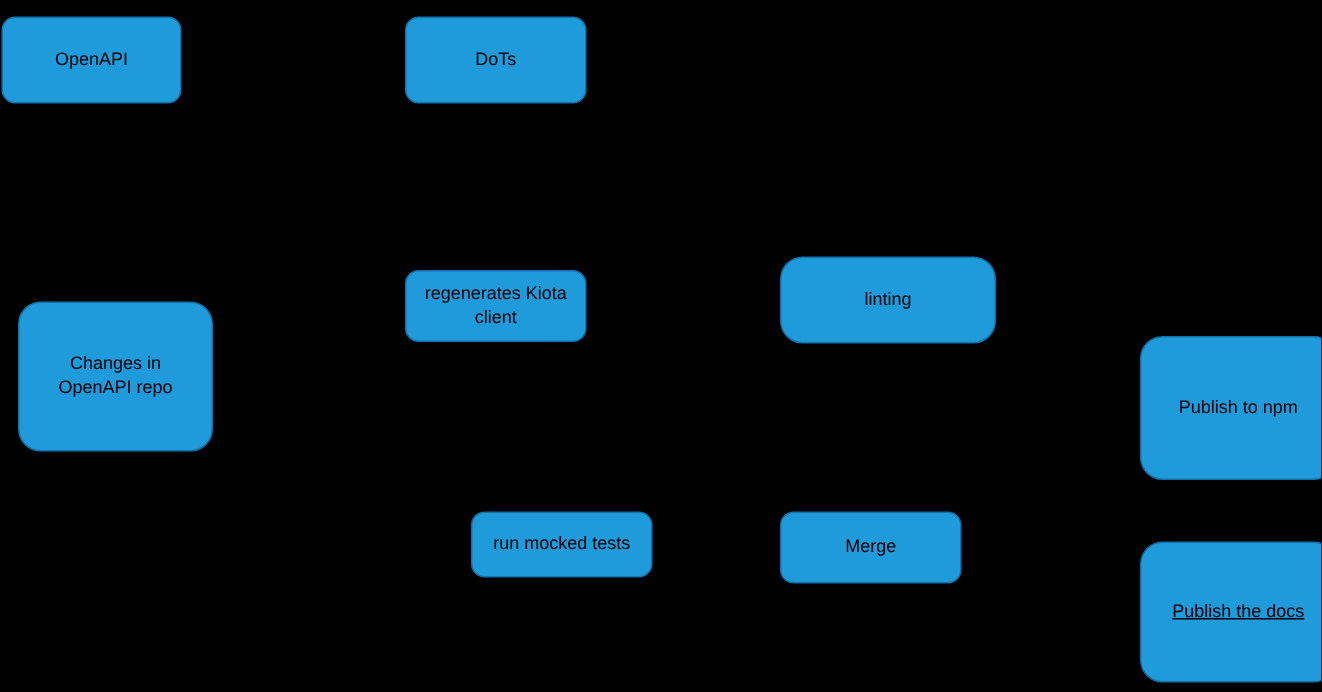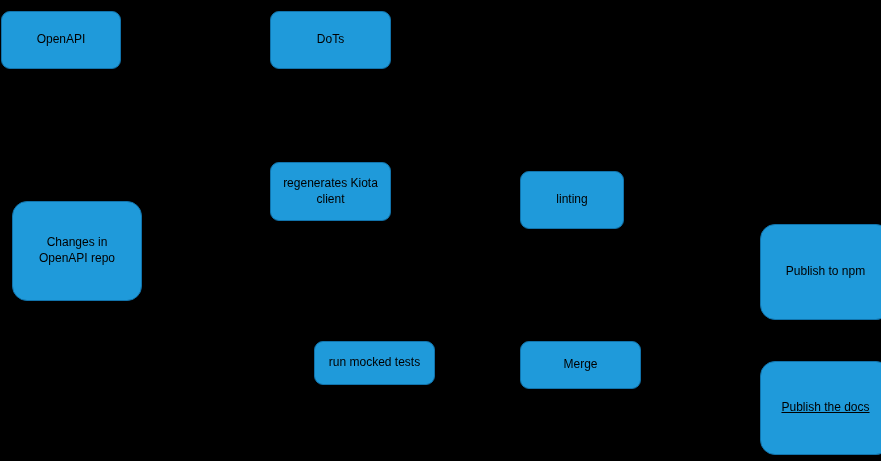--- a/index.html
+++ b/index.html
@@ -28,22 +28,22 @@
     color: #000000;
     font-size: 12px;
     line-height: 1.3;
     padding: 0 8px;
     cursor: default;
   }
   .node.large { border-radius: 15px; margin-left: 11px; }
 
   #n-openapi       { left: 1px;   top: 11px;  width: 120px; height: 58px; }
   #n-dots          { left: 270px; top: 11px;  width: 121px; height: 58px; }
-  #n-regenerates   { left: 270px; top: 162px; width: 121px; height: 59px; }
-  #n-linting       { left: 520px; top: 171px; width: 104px; height: 58px; }
+  #n-regenerates   { left: 270px; top: 180px; width: 121px; height: 48px; }
+  #n-linting       { left: 520px; top: 171px; width: 144px; height: 58px; border-radius: 15px; }
   #n-changes       { left: 1px;   top: 201px; width: 130px; height: 100px; }
   #n-publish-npm   { left: 749px; top: 224px; width: 131px; height: 96px; }
   #n-run-mocked    { left: 270px; top: 341px; width: 121px; height: 44px; margin-left: 44px; }
   #n-merge         { left: 520px; top: 341px; width: 121px; height: 48px; }
   #n-publish-docs  { left: 749px; top: 361px; width: 131px; height: 94px; text-decoration: underline; }
 </style>
 </head>
 <body>
 
 <div class="canvas">

